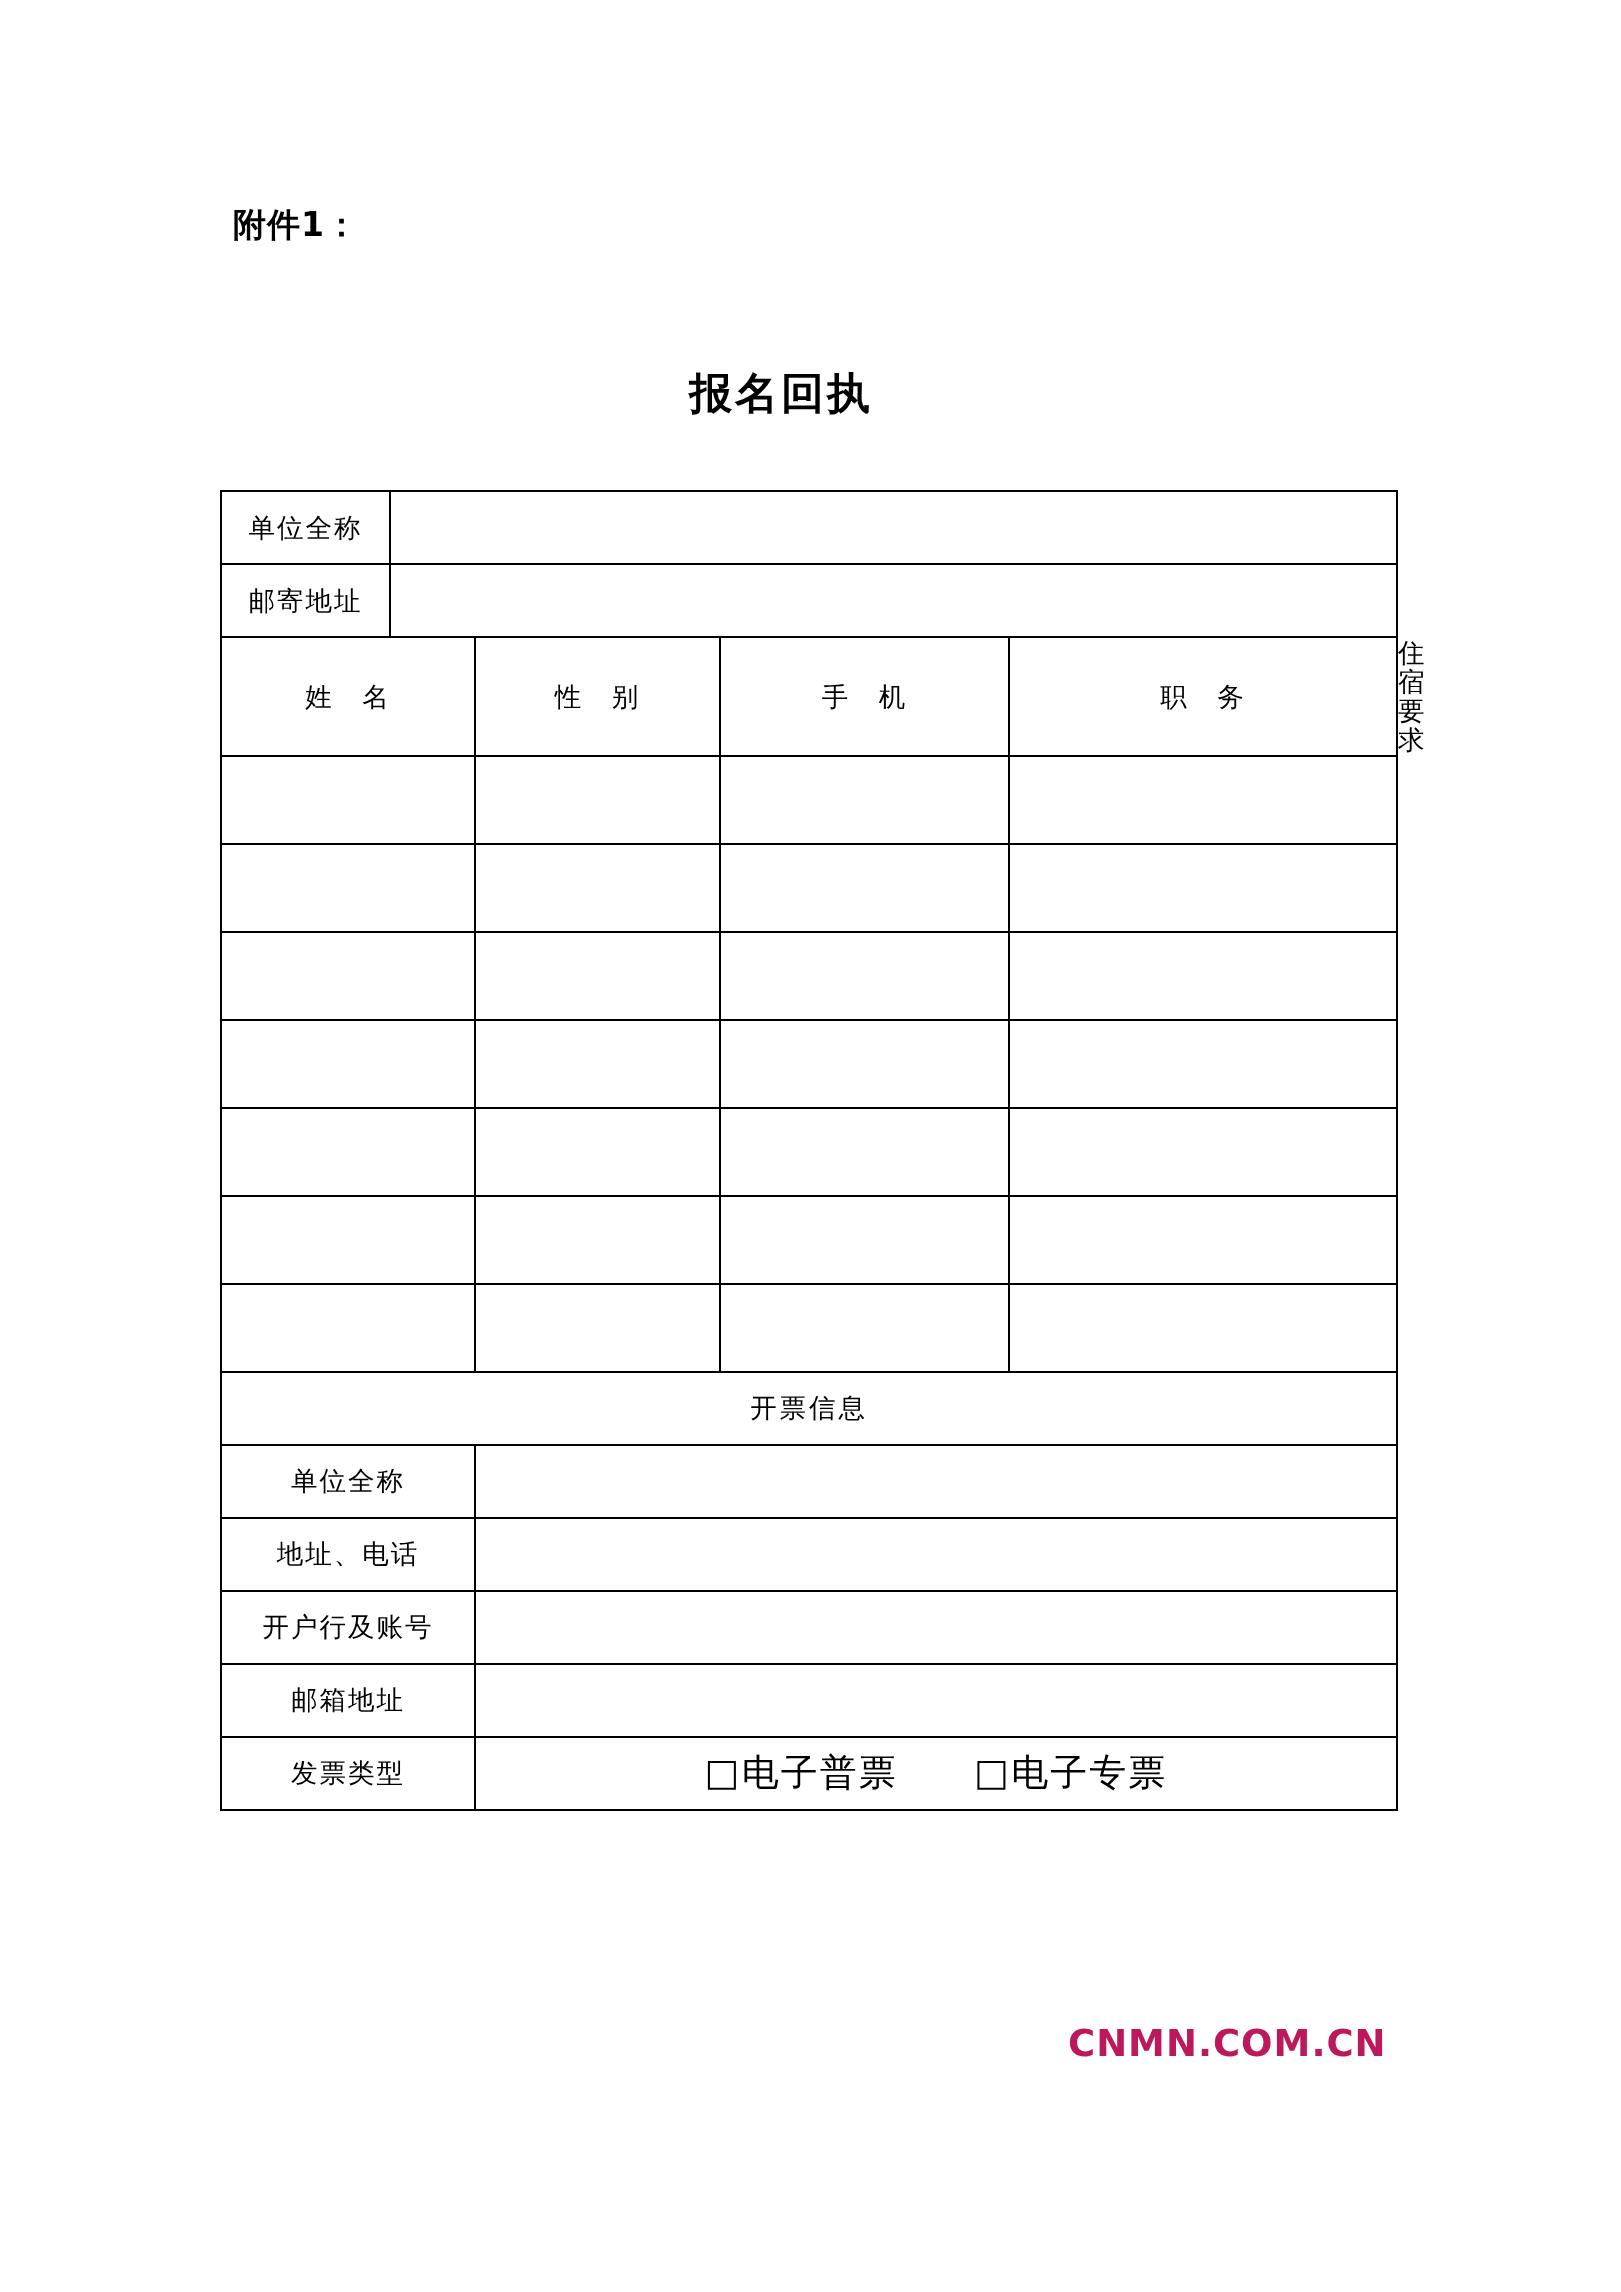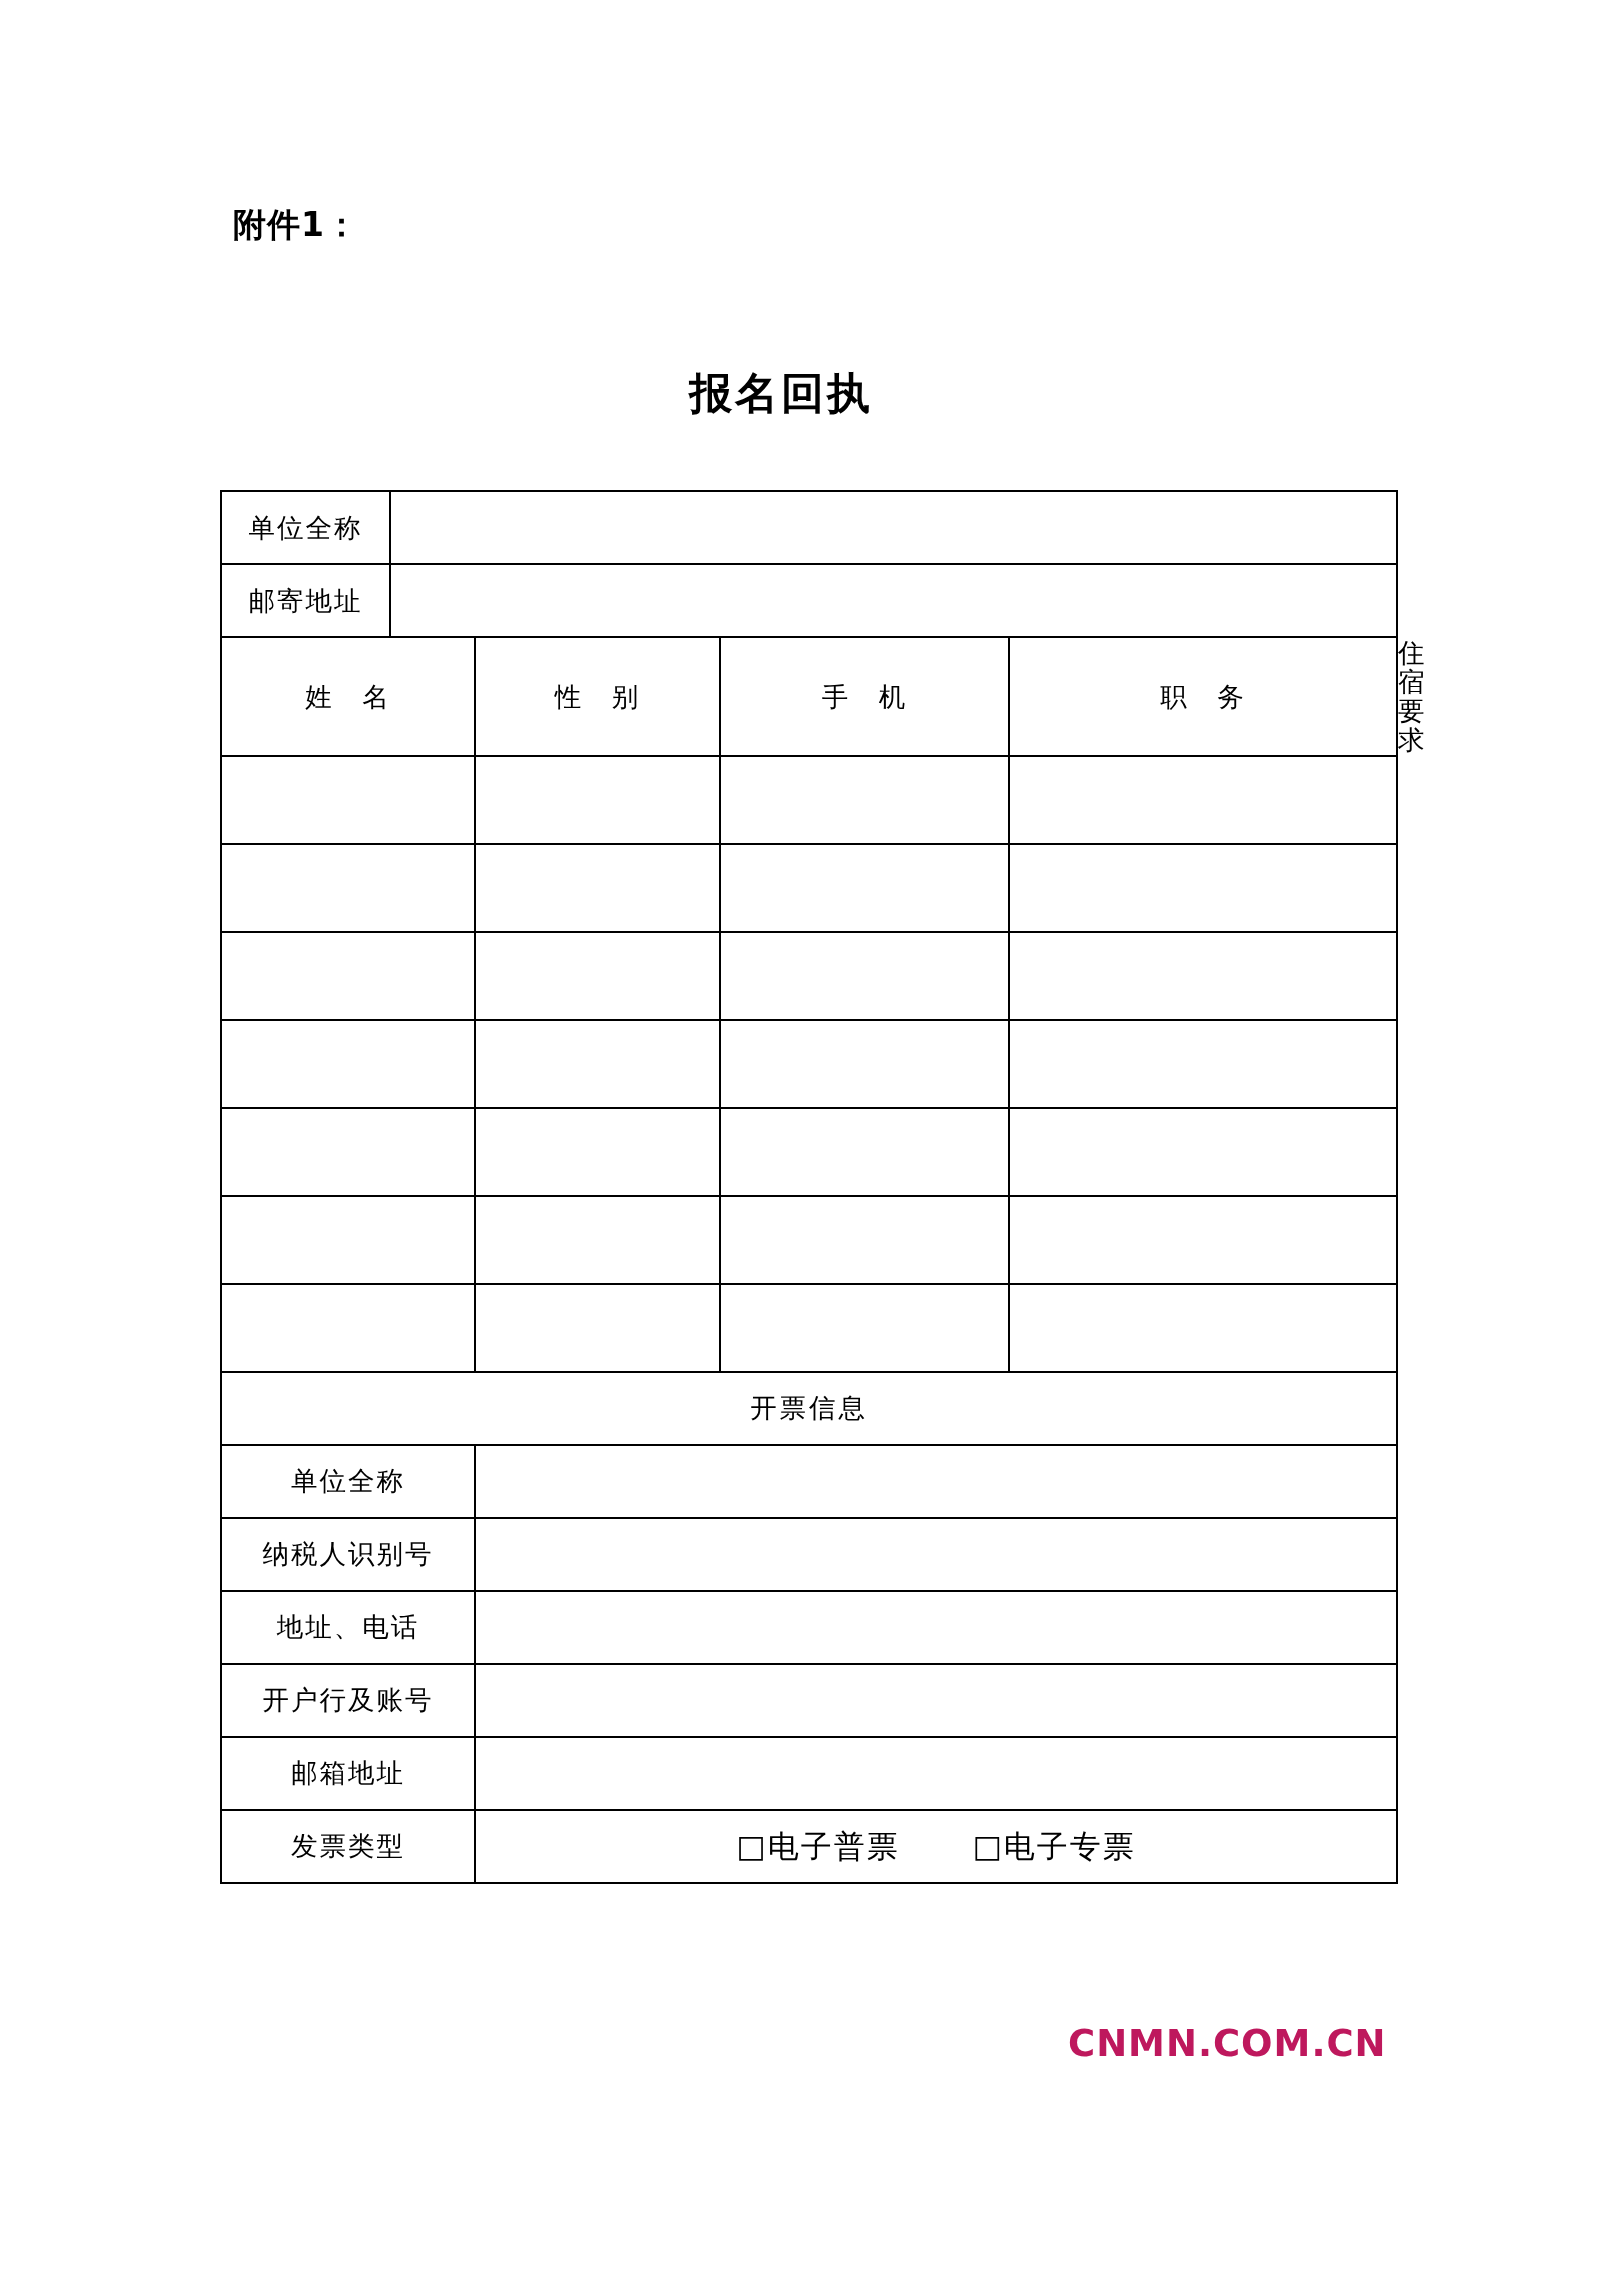--- a/index.html
+++ b/index.html
@@ -90,21 +90,21 @@
     letter-spacing: 2px;
     height: 78px;
   }
   .invoice-value {
     text-align: center;
   }
   .checkbox-line {
     display: inline-block;
     white-space: nowrap;
     letter-spacing: 2px;
-    font-size: 31px;
+    font-size: 37px;
   }
   .checkbox-gap {
     display: inline-block;
     width: 49px;
   }
 
   
   .watermark {
     position: absolute;
     left: 1068px;
@@ -211,24 +211,20 @@
 
       <tr>
         <td class="banner-cell" colspan="6">开票信息</td>
       </tr>
 
       <tr>
         <td class="invoice-label" colspan="2">单位全称</td>
         <td class="invoice-value" colspan="4"></td>
       </tr>
       <tr>
-        <td class="invoice-label" colspan="2">纳税人识别号</td>
-        <td class="invoice-value" colspan="4"></td>
-      </tr>
-      <tr>
         <td class="invoice-label" colspan="2">地址、电话</td>
         <td class="invoice-value" colspan="4"></td>
       </tr>
       <tr>
         <td class="invoice-label" colspan="2">开户行及账号</td>
         <td class="invoice-value" colspan="4"></td>
       </tr>
       <tr>
         <td class="invoice-label" colspan="2">邮箱地址</td>
         <td class="invoice-value" colspan="4"></td>

